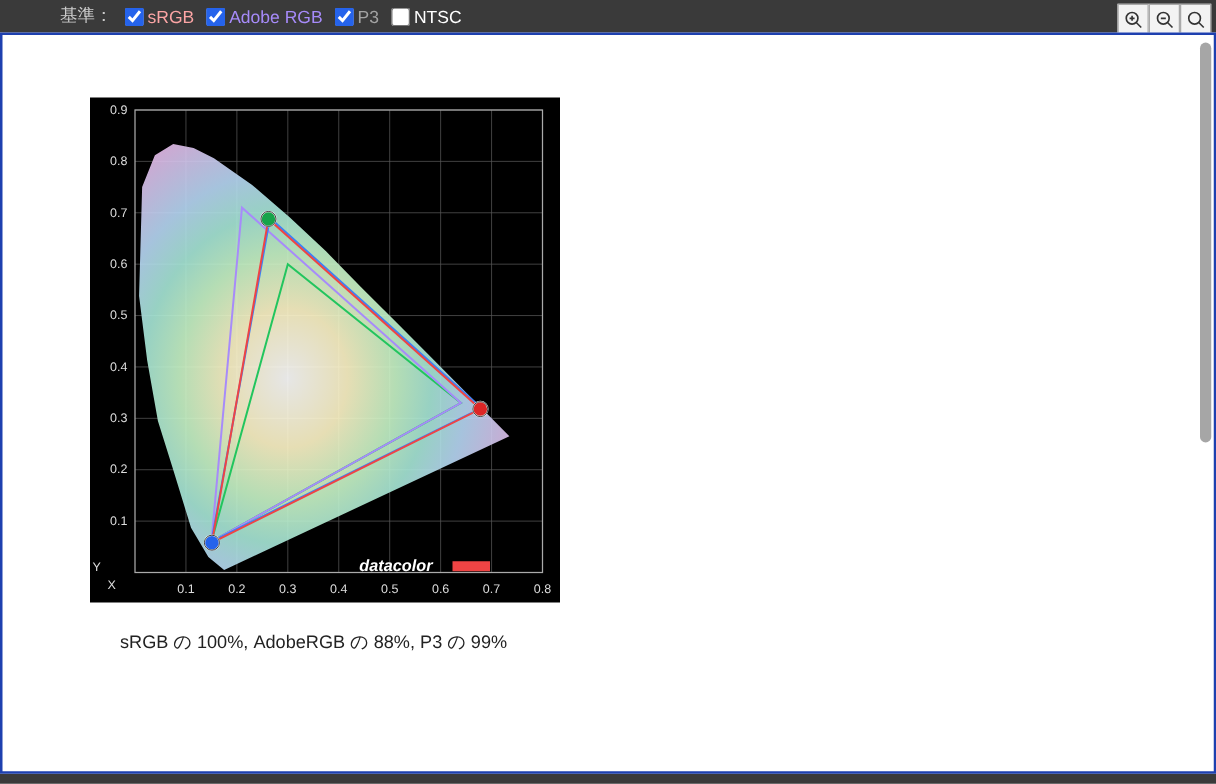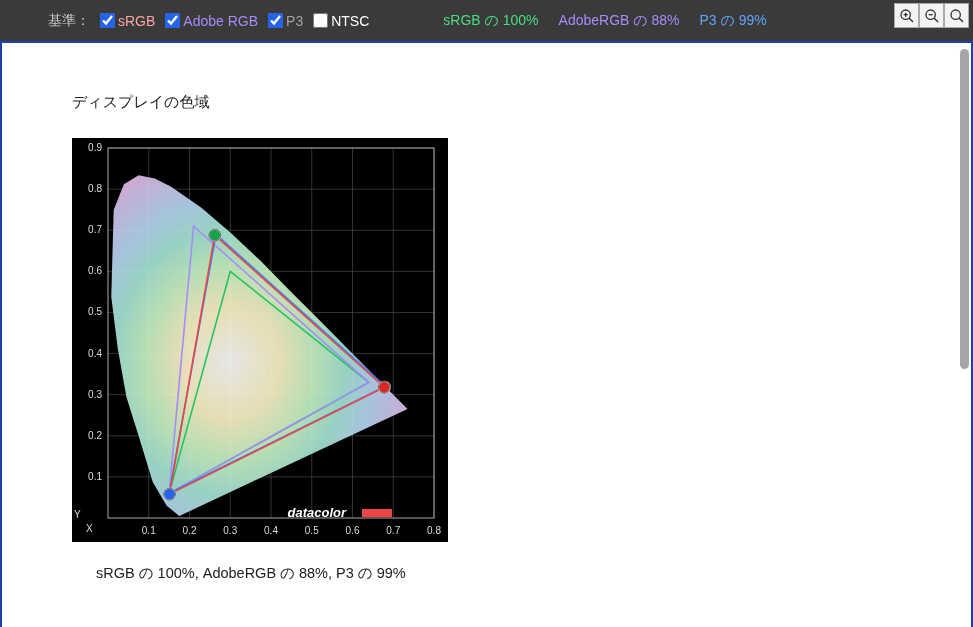--- a/index.html
+++ b/index.html
@@ -4,27 +4,27 @@
   <style>
     * { box-sizing: border-box; margin: 0; padding: 0; }
     body {
       width: 973px; height: 627px;
       background: #3a3a3a;
       font-family: -apple-system, "Hiragino Sans", sans-serif;
       font-size: 14px;
       overflow: hidden;
     }
     .toolbar {
-      height: 41px;
+      height: 26px;
       background: #3a3a3a;
       color: #ccc;
       display: flex;
       align-items: center;
       padding: 0 8px;
-      gap: 24px;
+      gap: 10px;
       position: relative;
     }
     .toolbar-left { display: flex; align-items: center; gap: 10px; margin-left: 40px; }
     .toolbar-stats { display: flex; align-items: center; gap: 20px; margin-left: 50px; }
     .toolbar-right { position: absolute; right: 4px; top: 3px; display: flex; gap: 0; }
     .cbwrap { display: flex; align-items: center; gap: 3px; cursor: pointer; }
     .cbwrap input { width: 15px; height: 15px; accent-color: #2563eb; cursor: pointer; }
     .lbl-srgb { color: #fca5a5; }
     .lbl-adobe { color: #a78bfa; }
     .lbl-p3 { color: #a3a3a3; }
@@ -83,25 +83,20 @@
       <input type="checkbox" checked="" style="">
       <span class="lbl-p3">P3</span>
     </label>
 
     <label class="cbwrap">
       <input type="checkbox" style="">
       <span class="lbl-ntsc">NTSC</span>
     </label>
   </div>
 
-  <div class="toolbar-stats">
-    <span class="stat-srgb">sRGB の 100%</span>
-    <span class="stat-adobe">AdobeRGB の 88%</span>
-    <span class="stat-p3">P3 の 99%</span>
-  </div>
 
   <div class="toolbar-right">
     <div class="zoom-btn">
       <svg viewBox="0 0 24 24" fill="none" stroke="#333" stroke-width="2">
           <circle cx="10" cy="10" r="7"></circle>
           <line x1="15" y1="15" x2="21" y2="21"></line>
           <line x1="10" y1="7" x2="10" y2="13"></line>
           <line x1="7" y1="10" x2="13" y2="10"></line>
         </svg>
     </div>
@@ -116,21 +111,20 @@
       <svg viewBox="0 0 24 24" fill="none" stroke="#333" stroke-width="2">
           <circle cx="10" cy="10" r="7"></circle>
           <line x1="15" y1="15" x2="21" y2="21"></line>
         </svg>
     </div>
   </div>
 </div>
 
 <div class="viewport">
   <div class="content">
-    <h2>ディスプレイの色域</h2>
 
     <div class="chart-container">
       <svg id="chart-svg" width="376" height="404">
           <line x1="76.75" y1="10" x2="76.75" y2="380" stroke="#555" stroke-width="0.6"></line>
           <text x="76.75" y="396" fill="#ddd" font-size="10" text-anchor="middle">0.1</text>
           <line x1="117.5" y1="10" x2="117.5" y2="380" stroke="#555" stroke-width="0.6"></line>
           <text x="117.5" y="396" fill="#ddd" font-size="10" text-anchor="middle">0.2</text>
           <line x1="158.25" y1="10" x2="158.25" y2="380" stroke="#555" stroke-width="0.6"></line>
           <text x="158.25" y="396" fill="#ddd" font-size="10" text-anchor="middle">0.3</text>
           <line x1="199" y1="10" x2="199" y2="380" stroke="#555" stroke-width="0.6"></line>

